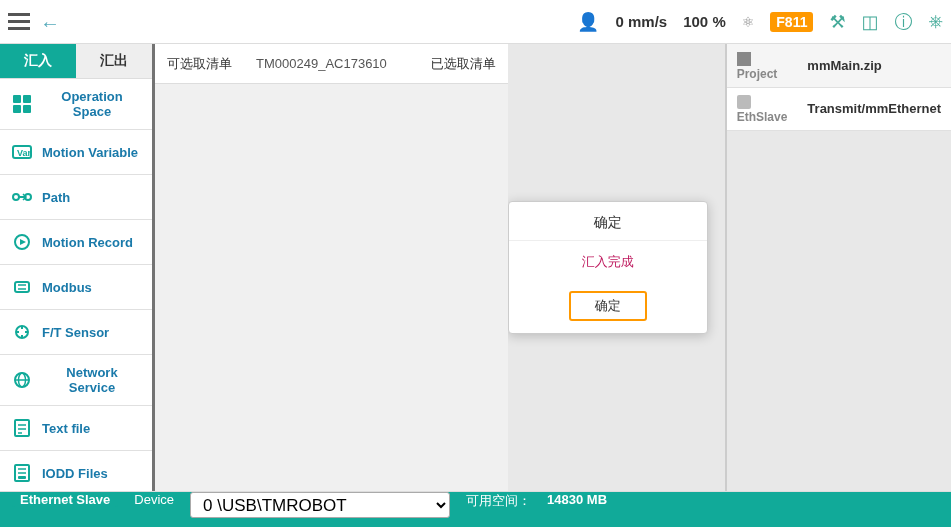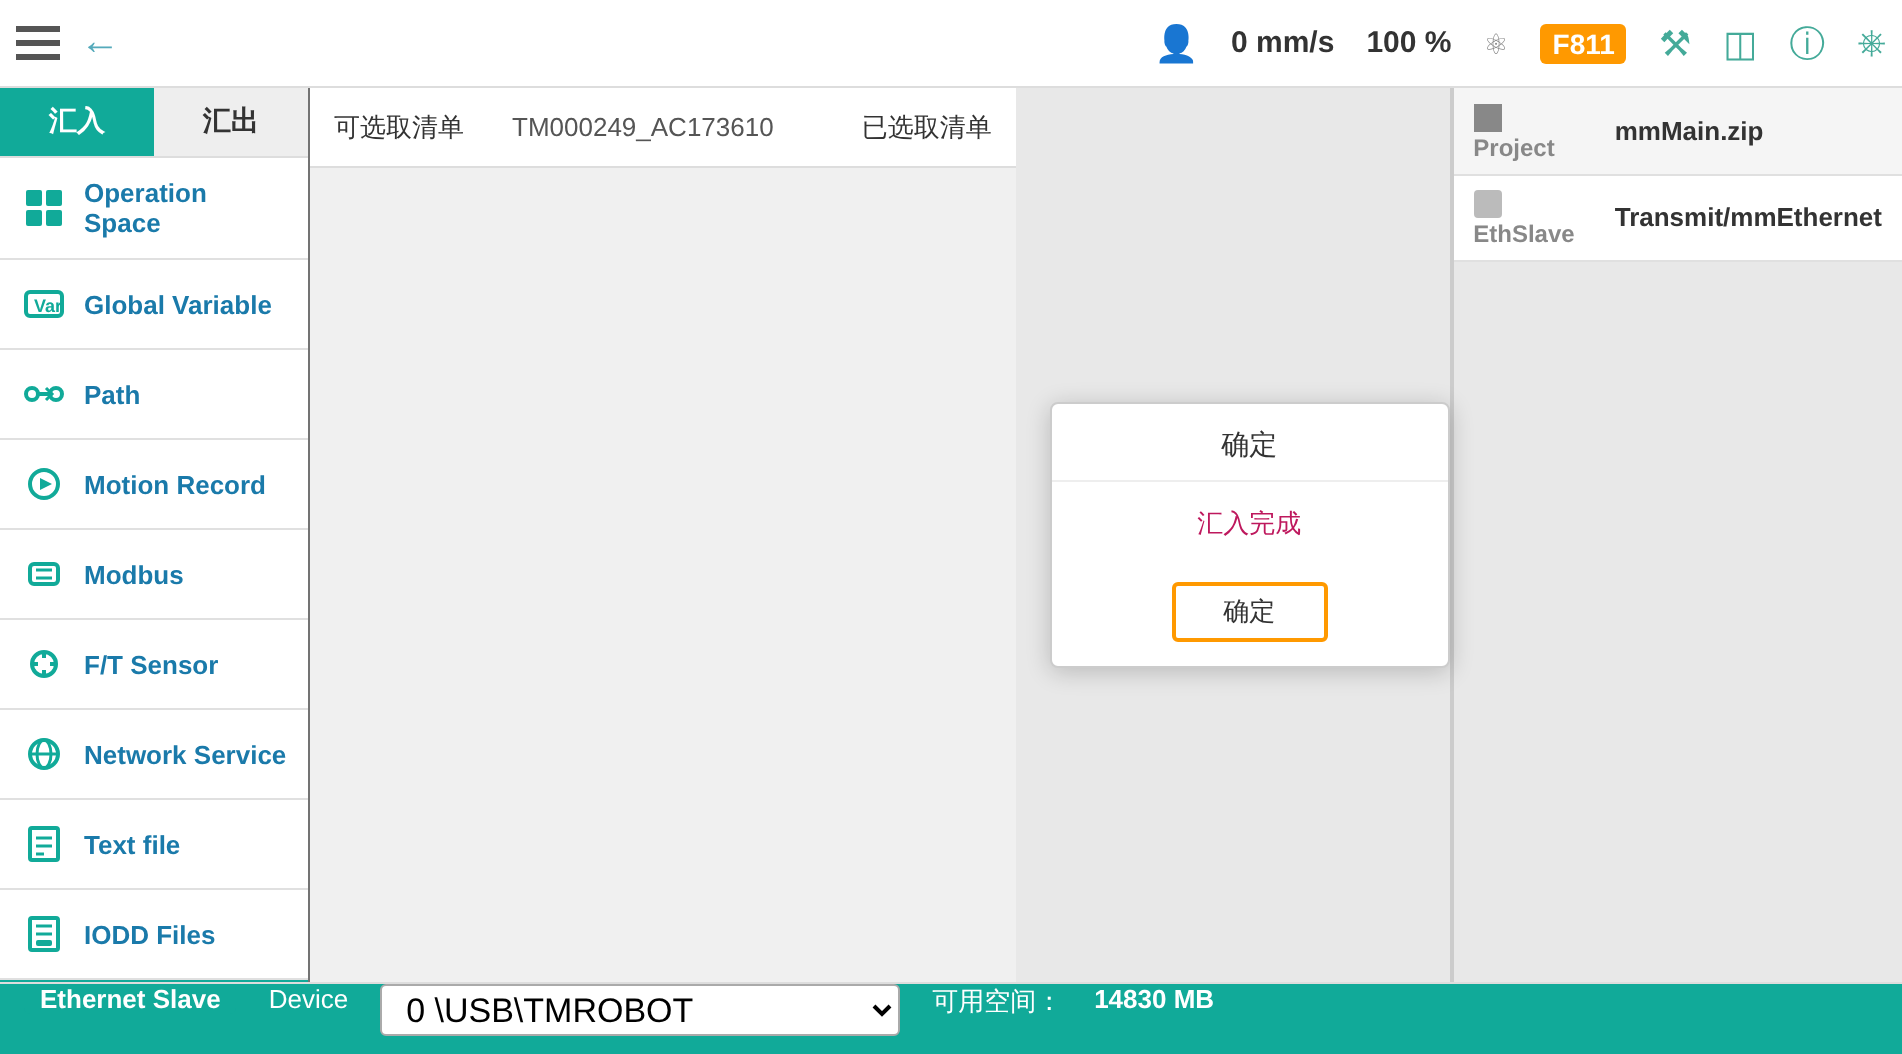--- a/index.html
+++ b/index.html
@@ -14,46 +14,46 @@
     .hamburger { display: flex; flex-direction: column; gap: 4px; cursor: pointer; }
     .hamburger span { width: 22px; height: 3px; background: #555; display: block; }
     .back-arrow { color: #5ab; font-size: 20px; cursor: pointer; }
     .header-center { display: flex; align-items: center; gap: 16px; margin-left: auto; color: #444; font-size: 14px; }
     .f-badge { background: #f90; color: #fff; padding: 2px 6px; border-radius: 3px; font-weight: bold; font-size: 14px; }
 
     
     .main-layout { display: flex; height: calc(527px - 44px - 36px); }
 
     
-    .sidebar { width: 155px; background: #b91c1c; border-right: 1px solid #737373; display: flex; flex-direction: column; overflow-y: auto; }
+    .sidebar { width: 155px; background: #b91c1c; border-right: 3px solid #737373; display: flex; flex-direction: column; overflow-y: auto; }
     .sidebar-tabs { display: flex; border-bottom: 1px solid #ddd; }
     .sidebar-tab { flex: 1; text-align: center; padding: 8px 4px; font-size: 14px; cursor: pointer; font-weight: bold; border: none; background: none; }
     .sidebar-tab.active { background: #1a9; color: #fff; }
     .sidebar-tab.inactive { background: #eee; color: #333; }
-    .sidebar-item { display: flex; align-items: center; gap: 8px; padding: 10px 10px; border-bottom: 1px solid #e0e0e0; cursor: pointer; background: #fff; color: #1a7aaa; font-size: 13px; font-weight: bold; }
+    .sidebar-item { display: flex; align-items: center; gap: 8px; padding: 10px 10px; border-bottom: 1px solid #e0e0e0; cursor: pointer; background: #fff; color: #1a7aaa; font-size: 13px; font-weight: bold; text-align: center; }
     .sidebar-item .si-icon { width: 24px; height: 24px; display: flex; align-items: center; justify-content: center; flex-shrink: 0; }
 
     
     .content-area { flex: 1; display: flex; }
     .content-header { display: flex; align-items: center; padding: 0 12px; height: 40px; background: #fff; border-bottom: 1px solid #ddd; gap: 24px; }
     .list-label { font-size: 13px; color: #333; }
     .list-id { font-size: 13px; color: #555; }
     .list-label2 { font-size: 13px; color: #333; margin-left: 20px; }
 
     .content-panels { display: flex; flex: 1; overflow: hidden; }
     .left-panel { flex: 1; background: #e8e8e8; border-right: 2px solid #ccc; position: relative; }
     .right-panel { flex: 1; background: #e8e8e8; font-weight: bold; }
 
     .file-table { width: 100%; border-collapse: collapse; background: #fff; }
     .file-table tr { border-bottom: 1px solid #e0e0e0; }
     .file-table td { padding: 6px 10px; font-size: 13px; color: #333; }
     .file-table tr:first-child { background: #f5f5f5; }
 
     
-    .dialog-overlay { position: absolute; top: 0; left: 0; right: 0; bottom: 0; display: flex; align-items: center; justify-content: flex-end; }
+    .dialog-overlay { position: absolute; top: 0; left: 0; right: 0; bottom: 0; display: flex; align-items: center; justify-content: flex-start; }
     .dialog-box { background: #fff; border: 1px solid #ccc; border-radius: 4px; width: 200px; padding: 0; box-shadow: 0 2px 12px rgba(0,0,0,0.2); }
     .dialog-title { text-align: center; padding: 12px 16px 8px; font-size: 14px; color: #333; border-bottom: 1px solid #eee; }
     .dialog-body { padding: 12px 16px; text-align: center; font-size: 13px; color: #be185d; }
     .dialog-footer { padding: 8px 16px 12px; display: flex; justify-content: center; }
     .dialog-ok-btn { background: #fff; border: 2px solid #f90; color: #333; padding: 4px 24px; border-radius: 3px; font-size: 13px; cursor: pointer; }
 
     
     .footer { height: 36px; background: #1a9; display: flex; align-items: flex-start; padding: 0 12px; gap: 16px; border-top: 1px solid #ddd; }
     .footer-device-label { color: #fff; font-size: 13px; }
     .footer-select { height: 26px; border: 1px solid #aaa; border-radius: 3px; font-size: 17px; min-width: 260px; padding: 0 8px; background: #fff; }
@@ -112,21 +112,21 @@
       <span>Operation Space</span>
     </div>
 
     <div class="sidebar-item">
       <div class="si-icon">
         <svg width="20" height="20" viewBox="0 0 20 20">
             <rect x="1" y="4" width="18" height="12" rx="2" fill="none" stroke="#1a9" stroke-width="2"></rect>
             <text x="5" y="14" font-size="9" fill="#1a9" font-weight="bold">Var</text>
           </svg>
       </div>
-      <span>Global Variable</span>
+      <span>Motion Variable</span>
     </div>
 
     <div class="sidebar-item">
       <div class="si-icon">
         <svg width="20" height="20" viewBox="0 0 20 20">
             <circle cx="4" cy="10" r="3" fill="none" stroke="#1a9" stroke-width="2"></circle>
             <circle cx="16" cy="10" r="3" fill="none" stroke="#1a9" stroke-width="2"></circle>
             <line x1="7" y1="10" x2="13" y2="10" stroke="#1a9" stroke-width="2"></line>
             <polyline points="11,7 14,10 11,13" fill="none" stroke="#1a9" stroke-width="1.5"></polyline>
           </svg>

